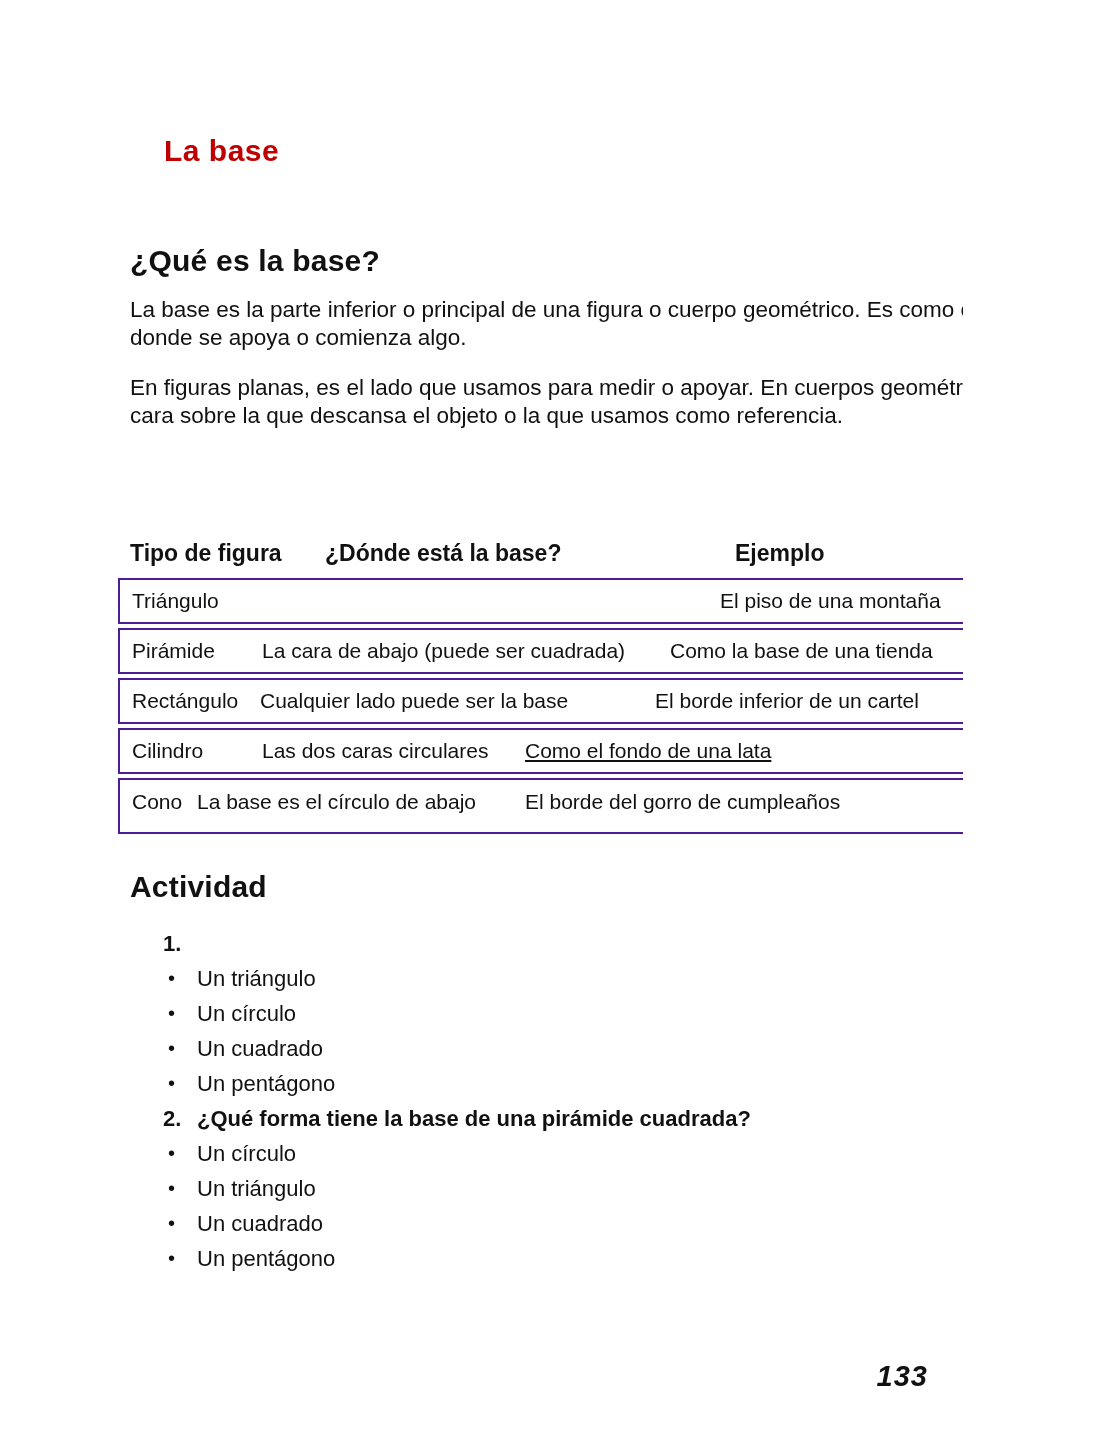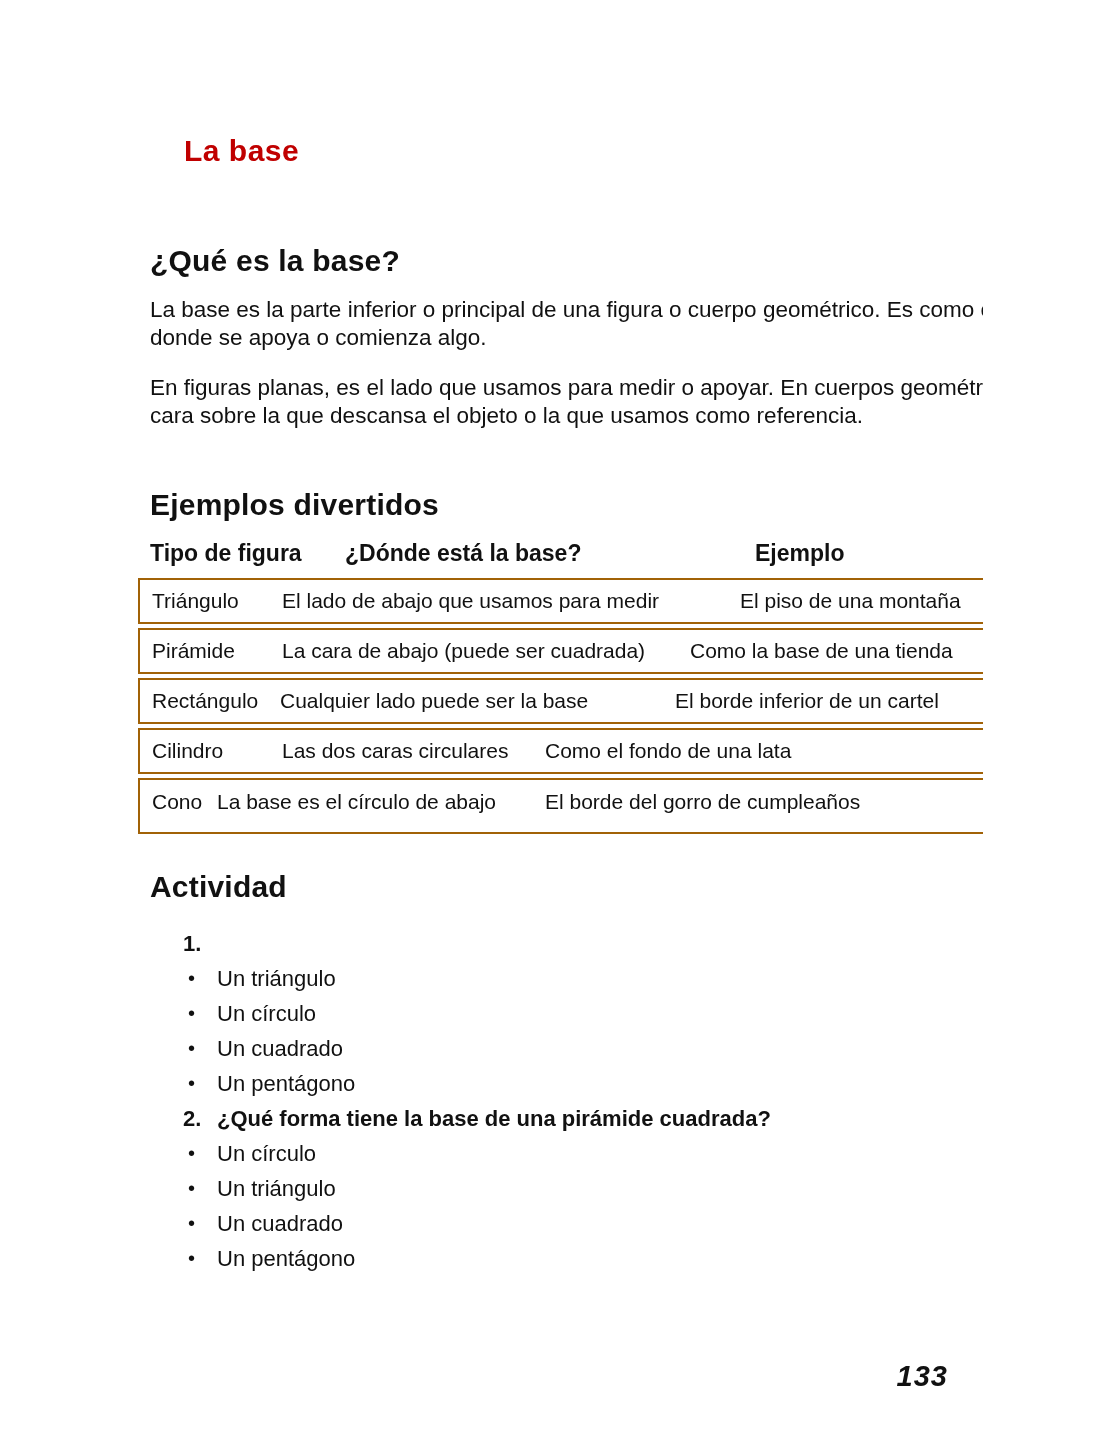--- a/index.html
+++ b/index.html
@@ -3,21 +3,20 @@
 <meta charset="utf-8">
 <style>
   html,body { margin:0; padding:0; background:#ffffff; }
   .page {
     position:relative;
     width:963px; height:1440px;
     background:#ffffff;
     font-family:"Liberation Sans", sans-serif;
     color:#111111;
     overflow:hidden;
-    margin-left:20px;
   }
   .abs { position:absolute; }
 
   .doc-title {
     left:164px; top:134px;
     font-size:30px; font-weight:bold; letter-spacing:0.5px;
     margin:0;
   }
   .h2 {
     font-size:30px; font-weight:bold; letter-spacing:0.2px;
@@ -38,37 +37,37 @@
   .t-head { left:130px; top:540px; width:880px; height:30px; font-size:23px; font-weight:bold; }
   .t-head span { position:absolute; top:0; white-space:nowrap; }
   .t-head .hc1 { left:0; }
   .t-head .hc2 { left:195px; }
   .t-head .hc3 { left:605px; }
 
   
   .t-body { left:118px; top:578px; width:880px; }
   .t-row {
     position:relative;
-    border:2px solid #a16207;
+    border:2px solid #4c1d95;
     height:42px;
     margin-bottom:4px;
     background:#ffffff;
     box-sizing:content-box;
   }
   .t-row.tall { height:52px; }
   .t-row span {
     position:absolute; top:50%; transform:translateY(-50%);
     font-size:21px; white-space:nowrap;
   }
   .t-row.tall span { top:22px; }
   .c1 { left:12px; }
   .r1 .c2 { left:142px; } .r1 .c3 { left:600px;text-align:right; }
   .r2 .c2 { left:140px; } .r2 .c3 { left:535px; }
   .r3 .c2 { left:142px; } .r3 .c3 { left:550px; }
-  .r4 .c2 { left:142px; } .r4 .c3 { left:405px; }
+  .r4 .c2 { left:142px; } .r4 .c3 { left:405px;text-decoration:underline; }
   .r5 .c2 { left:77px;  } .r5 .c3 { left:405px; }
 
   
   .qlist { left:163px; top:926px; width:820px; }
   .line { display:flex; align-items:center; height:35px; font-size:22px; }
   .marker { flex:0 0 34px; }
   .q-line .marker, .q-line .q-text { font-weight:bold; }
   .b-line .marker { padding-left:5px; box-sizing:border-box; font-size:20px; }
 
   .page-num {
@@ -82,32 +81,30 @@
 
 <div class="page">
 
   <h1 class="abs doc-title" style="color: rgb(192, 0, 0);">La base</h1>
 
   <h2 class="abs h2 h-quees">¿Qué es la base?</h2>
 
   <p class="abs para para-1">La base es la parte inferior o principal de una figura o cuerpo geométrico. Es como el "suelo" donde se apoya o comienza algo.</p>
   <p class="abs para para-2">En figuras planas, es el lado que usamos para medir o apoyar. En cuerpos geométricos, es la cara sobre la que descansa el objeto o la que usamos como referencia.</p>
 
-  <h2 class="abs h2 h-ejemplos">Ejemplos divertidos</h2>
 
   <div class="abs t-head">
     <span class="hc1">Tipo de figura</span>
     <span class="hc2">¿Dónde está la base?</span>
     <span class="hc3">Ejemplo</span>
   </div>
 
   <div class="abs t-body">
     <div class="t-row r1">
       <span class="c1">Triángulo</span>
-      <span class="c2">El lado de abajo que usamos para medir</span>
       <span class="c3">El piso de una montaña</span>
     </div>
     <div class="t-row r3">
       <span class="c1">Pirámide</span>
       <span class="c2">La cara de abajo (puede ser cuadrada)</span>
       <span class="c3">Como la base de una tienda</span>
     </div>
     <div class="t-row r2">
       <span class="c1">Rectángulo</span>
       <span class="c2">Cualquier lado puede ser la base</span>

